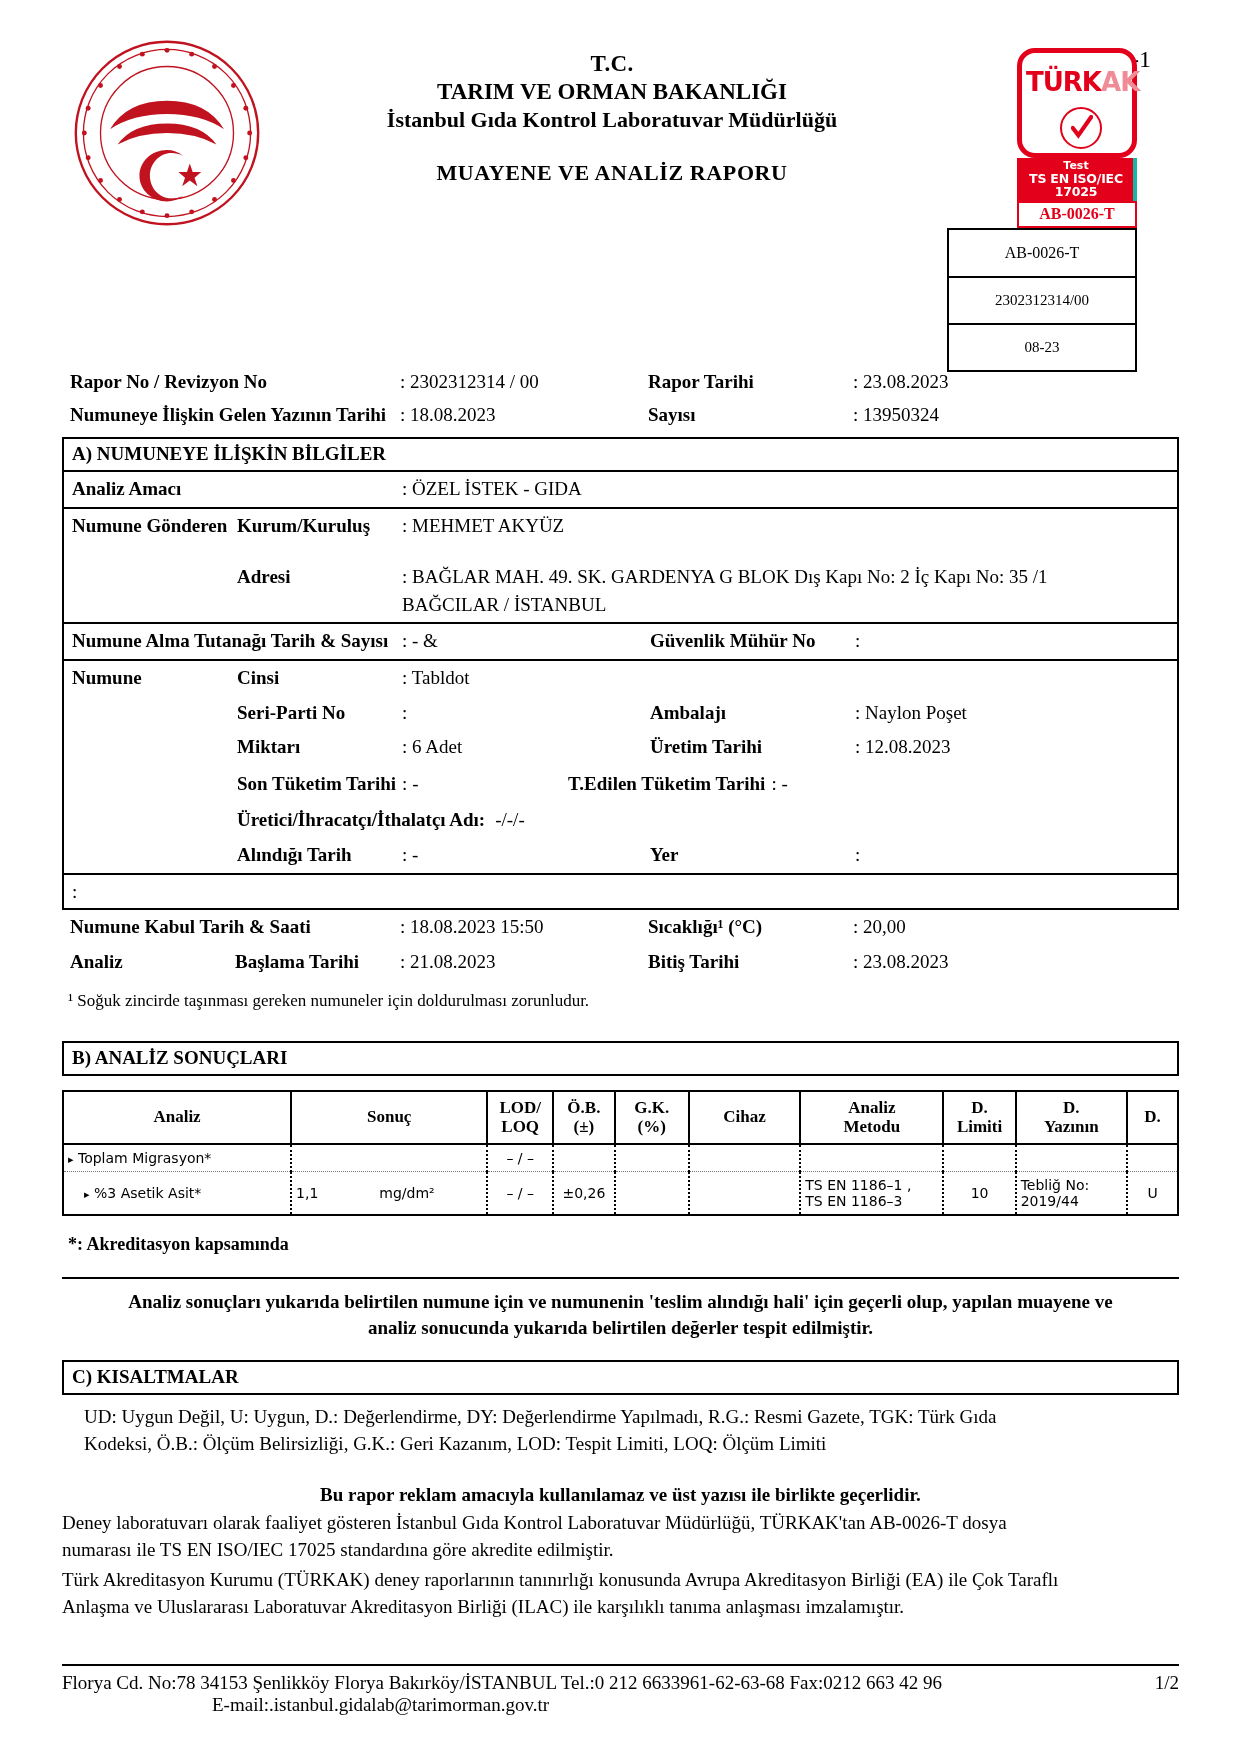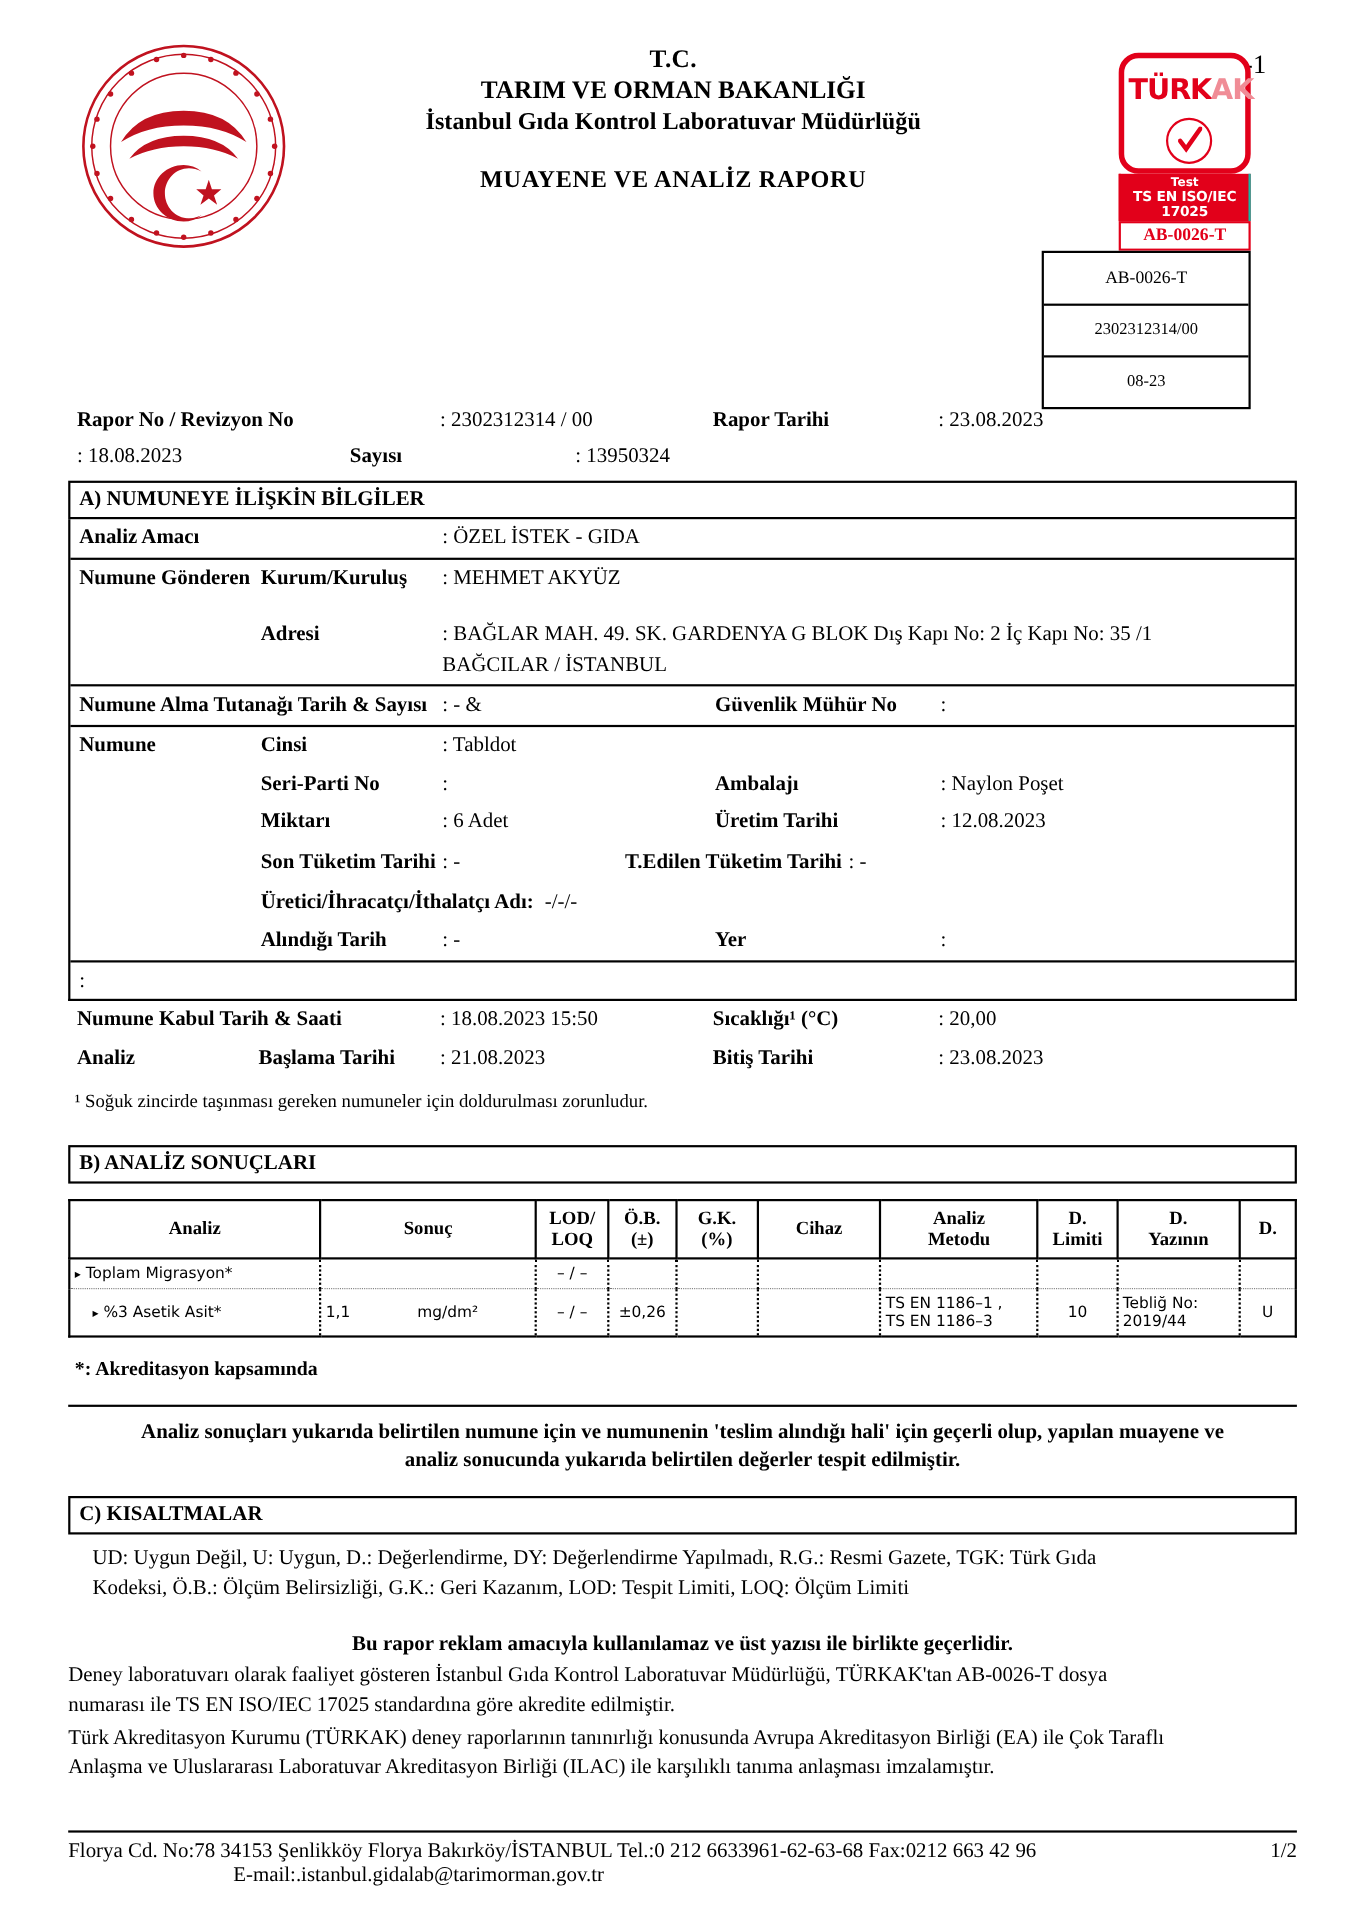--- a/index.html
+++ b/index.html
@@ -10,21 +10,21 @@
     font-family: "Liberation Serif", serif;
     color: #000000;
     position: relative;
     overflow: hidden;
   }
   .page { position: relative; width: 1241px; height: 1754px; padding: 0 62px; }
 
   
   .header { position: relative; height: 330px; }
   .logo-wrap { position: absolute; left: 10px; top: 38px; width: 190px; height: 190px; }
-  .title-block { position: absolute; left: 230px; top: 40px; width: 640px; text-align: center; }
+  .title-block { position: absolute; left: 230px; top: 50px; width: 640px; text-align: center; }
   .t1 { font-weight: bold; font-size: 23px; line-height: 1.22; letter-spacing: .3px; }
   .t2 { font-weight: bold; font-size: 23px; line-height: 1.22; }
   .t3 { font-weight: bold; font-size: 22px; line-height: 1.25; }
   .t4 { font-weight: bold; font-size: 22px; margin-top: 26px; letter-spacing: .6px; }
 
   .ek1 { position: absolute; right: 28px; top: 46px; font-size: 24px; }
 
   .turkak { position: absolute; right: 42px; top: 48px; width: 120px; }
   .turkak-logo {
     position: relative; width: 120px; height: 110px;
@@ -39,21 +39,21 @@
   .tick-circle {
     position: absolute; left: 38px; top: 54px; width: 42px; height: 42px;
     border: 2.5px solid #e2001a; border-radius: 50%;
   }
   .tick-mark {
     position: absolute; left: 9px; top: 6px; width: 22px; height: 26px;
   }
   .turkak-band {
     background: #e2001a; color: #ffffff; text-align: center;
     font-family: "DejaVu Sans", sans-serif; font-weight: bold; line-height: 1.05;
-    padding: 2px 0 3px; border-left: 2px solid #e2001a; border-right: 2px solid #14b8a6;
+    padding: 2px 0 3px; border-left: 2px solid #e2001a; border-right: 4px solid #14b8a6;
   }
   .turkak-band .b1 { font-size: 11px; }
   .turkak-band .b2 { font-size: 12.5px; letter-spacing: -.2px; }
   .turkak-code {
     border: 2px solid #e2001a; color: #e2001a; text-align: center;
     font-weight: bold; font-size: 16px; padding: 2px 0 3px; background: #fff;
   }
 
   .idbox { position: absolute; right: 42px; width: 190px; border: 2px solid #000; background: #fff; }
   .idbox .cell { text-align: center; padding: 14px 4px; font-size: 16px; }
@@ -214,20 +214,21 @@
   </div>
 
   <div style="margin-top:34px;">
     <div class="inforow toprow">
       <div class="c1 lbl">Rapor No / Revizyon No</div>
       <div class="c2 val">: 2302312314 / 00</div>
       <div class="c3">Rapor Tarihi</div>
       <div class="c4 val">: 23.08.2023</div>
     </div>
     <div class="inforow toprow">
+      <div class="c1 lbl">Numuneye İlişkin Gelen Yazının Tarihi</div>
       <div class="c2 val">: 18.08.2023</div>
       <div class="c3">Sayısı</div>
       <div class="c4 val">: 13950324</div>
     </div>
   </div>
 
   <div class="secbar">A) NUMUNEYE İLİŞKİN BİLGİLER</div>
 
   <div class="abox" style="border-top:none;border-bottom:2px solid #000;">
 

